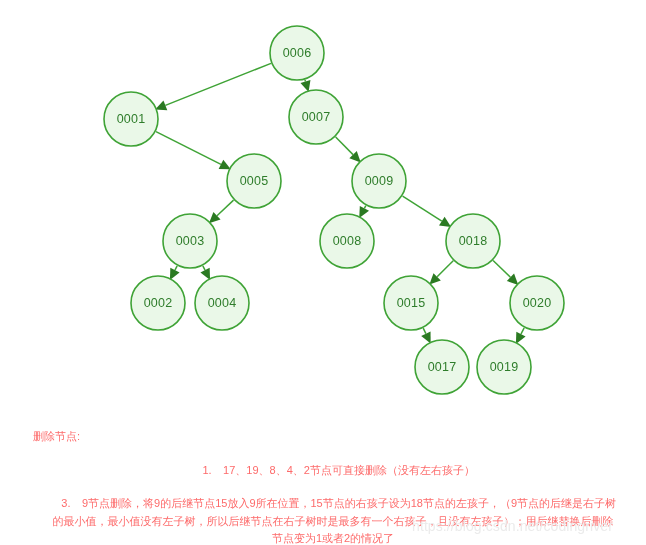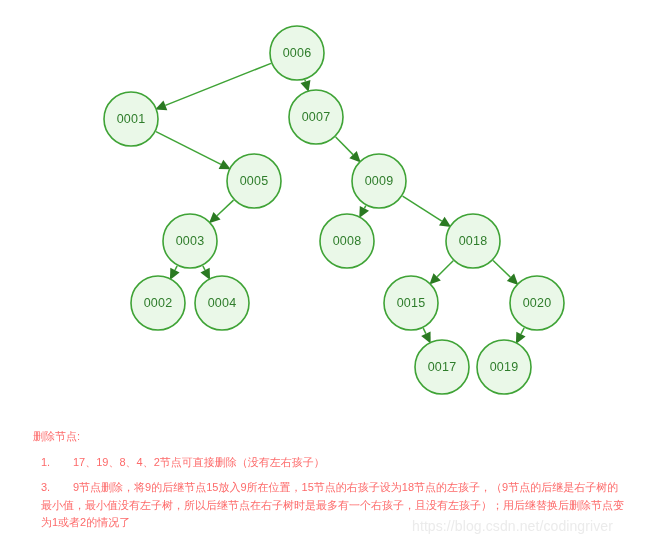--- a/index.html
+++ b/index.html
@@ -65,24 +65,25 @@
   }
   #caption .cap-title {
     margin: 0 0 1px 0;
   }
   #caption ol.cap-list {
     margin: 0;
     padding: 0;
     list-style: none;
   }
   #caption ol.cap-list li {
-    margin: 8px;
+    margin: 16px;
     padding: 0 0 0 0;
     display: block;
     position: relative;
+    text-align: center;
   }
   #caption ol.cap-list li .cap-num {
     display: inline-block;
     width: 32px;
   }
   #caption ol.cap-list li .cap-text {
     display: inline;
   }
   #watermark {
     position: absolute;

